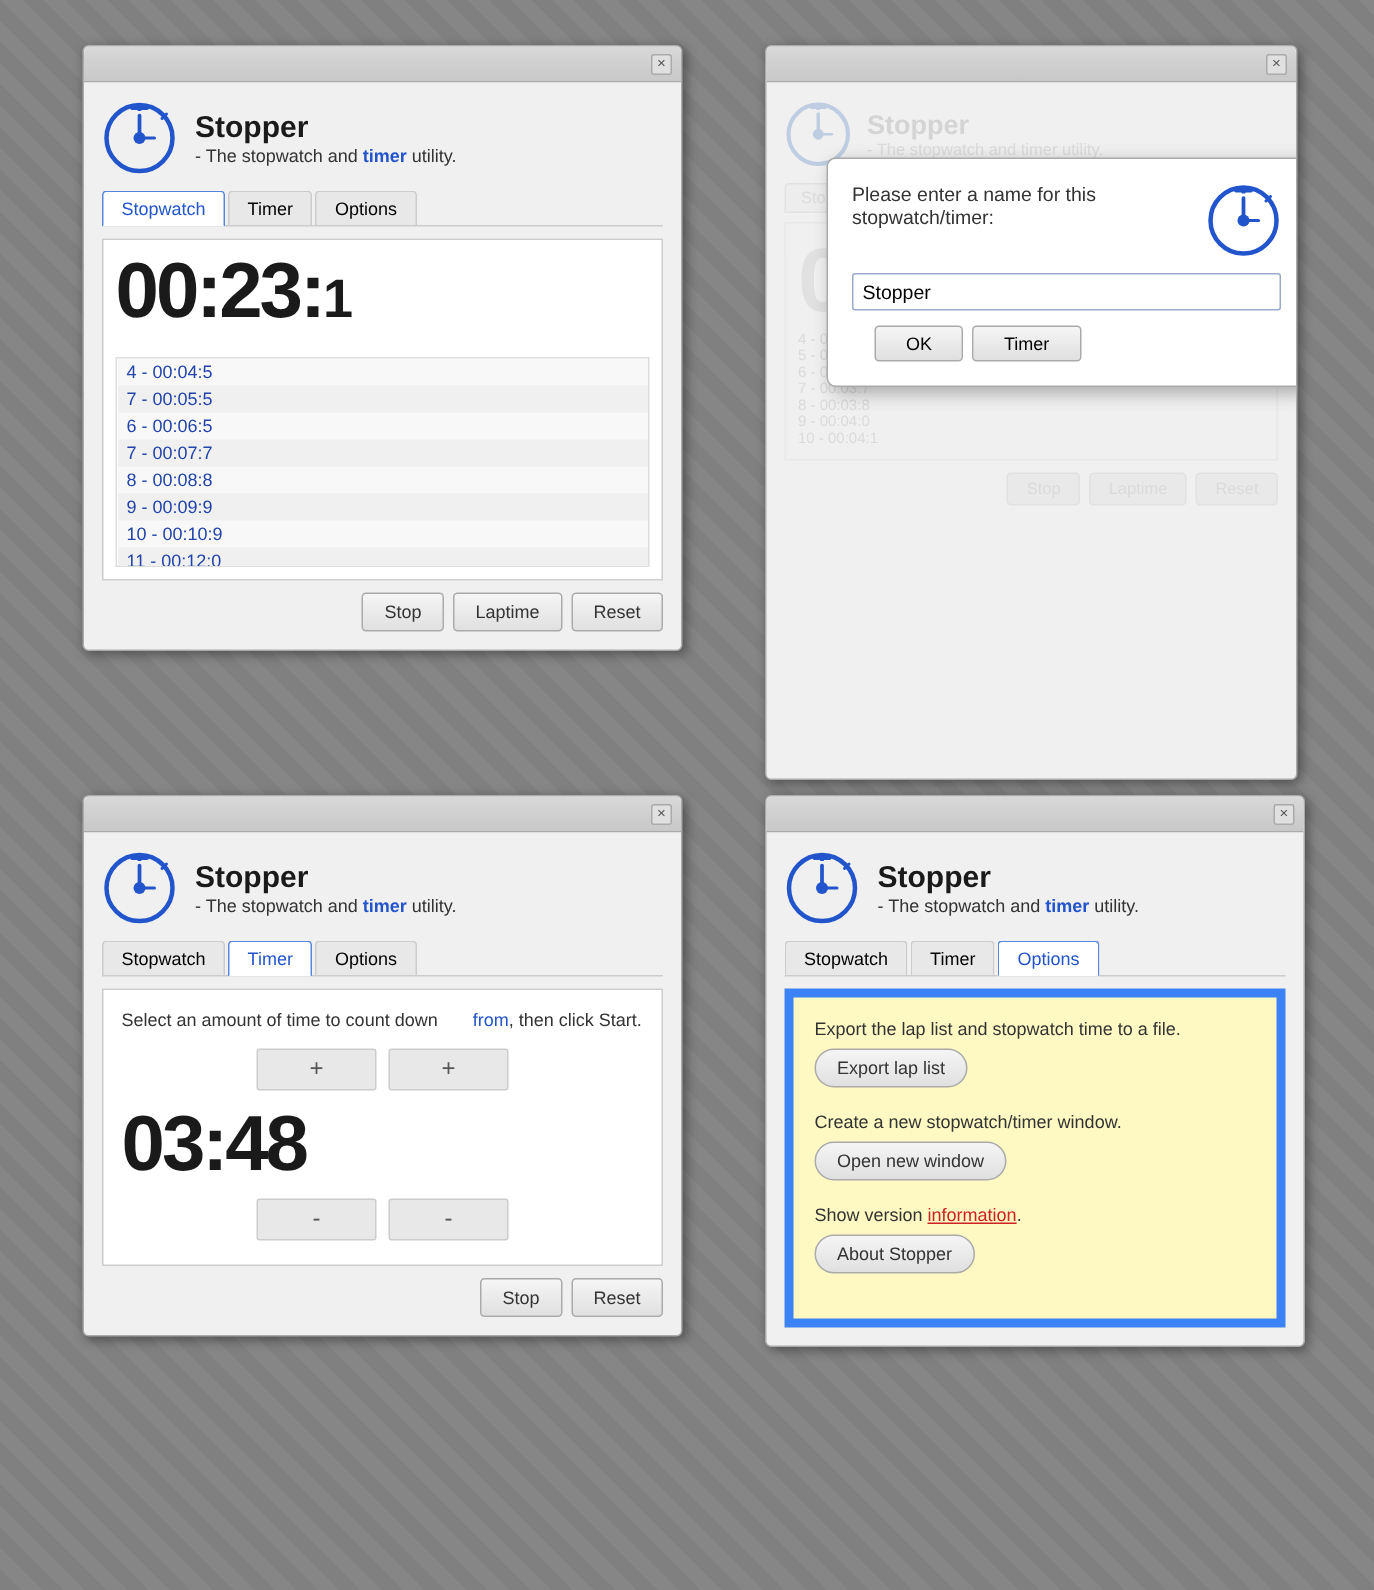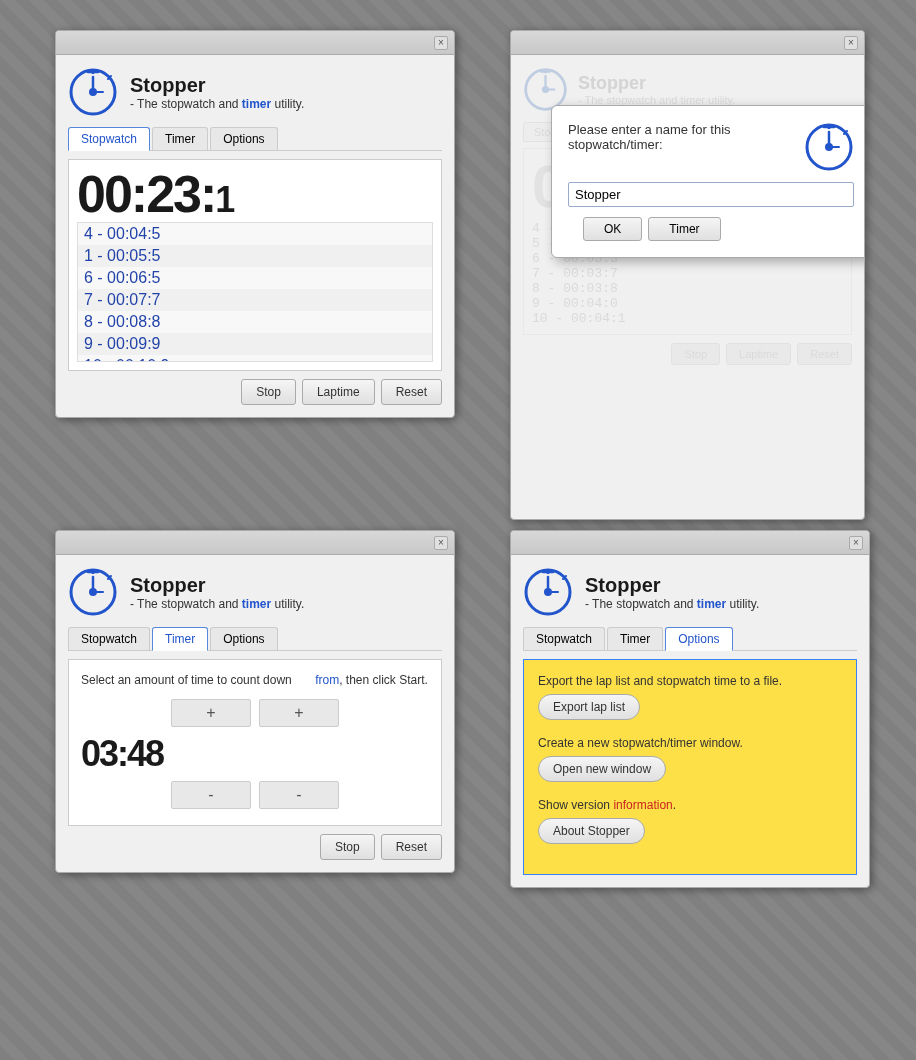--- a/index.html
+++ b/index.html
@@ -110,33 +110,33 @@
       padding: 8px;
       margin-bottom: 8px;
     }
 
     .time-big {
       font-size: 52px;
       font-weight: bold;
       color: #1a1a1a;
       letter-spacing: -2px;
       line-height: 1;
-      margin-bottom: 2px;
+      margin-bottom: 18px;
     }
 
     .time-big .fraction {
       font-size: 36px;
     }
 
     .lap-list {
       background: #f8f8f8;
       border: 1px solid #ddd;
       height: 140px;
       overflow-y: scroll;
-      font-size: 16px;
+      font-size: 12px;
       color: #333;
     }
 
     .lap-item {
       padding: 2px 6px;
       color: #2244aa;
       cursor: default;
     }
 
     .lap-item:nth-child(even) {
@@ -235,21 +235,21 @@
       padding: 4px;
       background: #e8e8e8;
       border: 1px solid #ccc;
       cursor: pointer;
       font-size: 16px;
       border-radius: 2px;
       color: #555;
     }
 
     .timer-display {
-      font-size: 36px;
+      font-size: 52px;
       font-weight: bold;
       color: #1a1a1a;
       letter-spacing: -2px;
       margin: 6px 0;
     }
 
     .option-block {
       margin-bottom: 16px;
     }
 
@@ -308,21 +308,21 @@
       <div class="tab">Timer</div>
       <div class="tab">Options</div>
     </div>
 
     <div class="stopwatch-display">
       <div class="time-big">
         <span>00:23:</span><span class="fraction">1</span>
       </div>
       <div class="lap-list" style="position:relative;">
         <div class="lap-item">4 - 00:04:5</div>
-        <div class="lap-item">1 - 00:05:5</div>
+        <div class="lap-item">7 - 00:05:5</div>
         <div class="lap-item">6 - 00:06:5</div>
         <div class="lap-item">7 - 00:07:7</div>
         <div class="lap-item">8 - 00:08:8</div>
         <div class="lap-item">9 - 00:09:9</div>
         <div class="lap-item">10 - 00:10:9</div>
         <div class="lap-item">11 - 00:12:0</div>
       </div>
     </div>
 
     <div class="button-row">
@@ -356,21 +356,21 @@
           <div style="font-size:11px; color:#bbb;">- The stopwatch and timer utility.</div>
         </div>
       </div>
       <div style="display:flex; gap:4px; margin-bottom:6px;">
         <div style="padding:3px 10px; border:1px solid #ccc; background:#e8e8e8; font-size:11px; color:#bbb; border-radius:3px 3px 0 0;">Stopwatch</div>
         <div style="padding:3px 10px; border:1px solid #ccc; background:#e8e8e8; font-size:11px; color:#bbb; border-radius:3px 3px 0 0;">Timer</div>
         <div style="padding:3px 10px; border:1px solid #ccc; background:#e8e8e8; font-size:11px; color:#bbb; border-radius:3px 3px 0 0;">Options</div>
       </div>
       <div style="background:#f0f0f0; border:1px solid #ddd; padding:8px;">
         <div style="font-size:60px; font-weight:bold; color:#ccc; line-height:1;">00:01:5</div>
-        <div style="font-size:13px; color:#bbb; margin-top:4px;font-family:Liberation Mono, monospace;">
+        <div style="font-size:10px; color:#bbb; margin-top:4px;">
           <div>4 - 00:01:9</div>
           <div>5 - 00:03:1</div>
           <div>6 - 00:03:3</div>
           <div>7 - 00:03:7</div>
           <div>8 - 00:03:8</div>
           <div>9 - 00:04:0</div>
           <div>10 - 00:04:1</div>
         </div>
       </div>
       <div style="display:flex; justify-content:flex-end; gap:6px; margin-top:8px;">
@@ -479,30 +479,30 @@
         </div>
       </div>
     </div>
 
     <div class="tabs">
       <div class="tab">Stopwatch</div>
       <div class="tab">Timer</div>
       <div class="tab active">Options</div>
     </div>
 
-    <div style="background:#fde047; border:1px solid #3b82f6; padding:14px;">
+    <div style="background:#fef9c3; border:6px solid #3b82f6; padding:14px;">
       <div class="option-block">
         <p class="option-desc">Export the lap list and stopwatch time to a file.</p>
         <button class="option-btn">Export lap list</button>
       </div>
       <div class="option-block">
         <p class="option-desc">Create a new stopwatch/timer window.</p>
         <button class="option-btn">Open new window</button>
       </div>
       <div class="option-block">
         <p class="option-desc">
-          <span>Show version </span><span style="color:#cc2222;">information</span><span>.</span>
+          <span>Show version </span><span style="color:#cc2222;text-decoration:underline;">information</span><span>.</span>
         </p>
         <button class="option-btn">About Stopper</button>
       </div>
     </div>
   </div>
 </div>
 
 </body></html>

